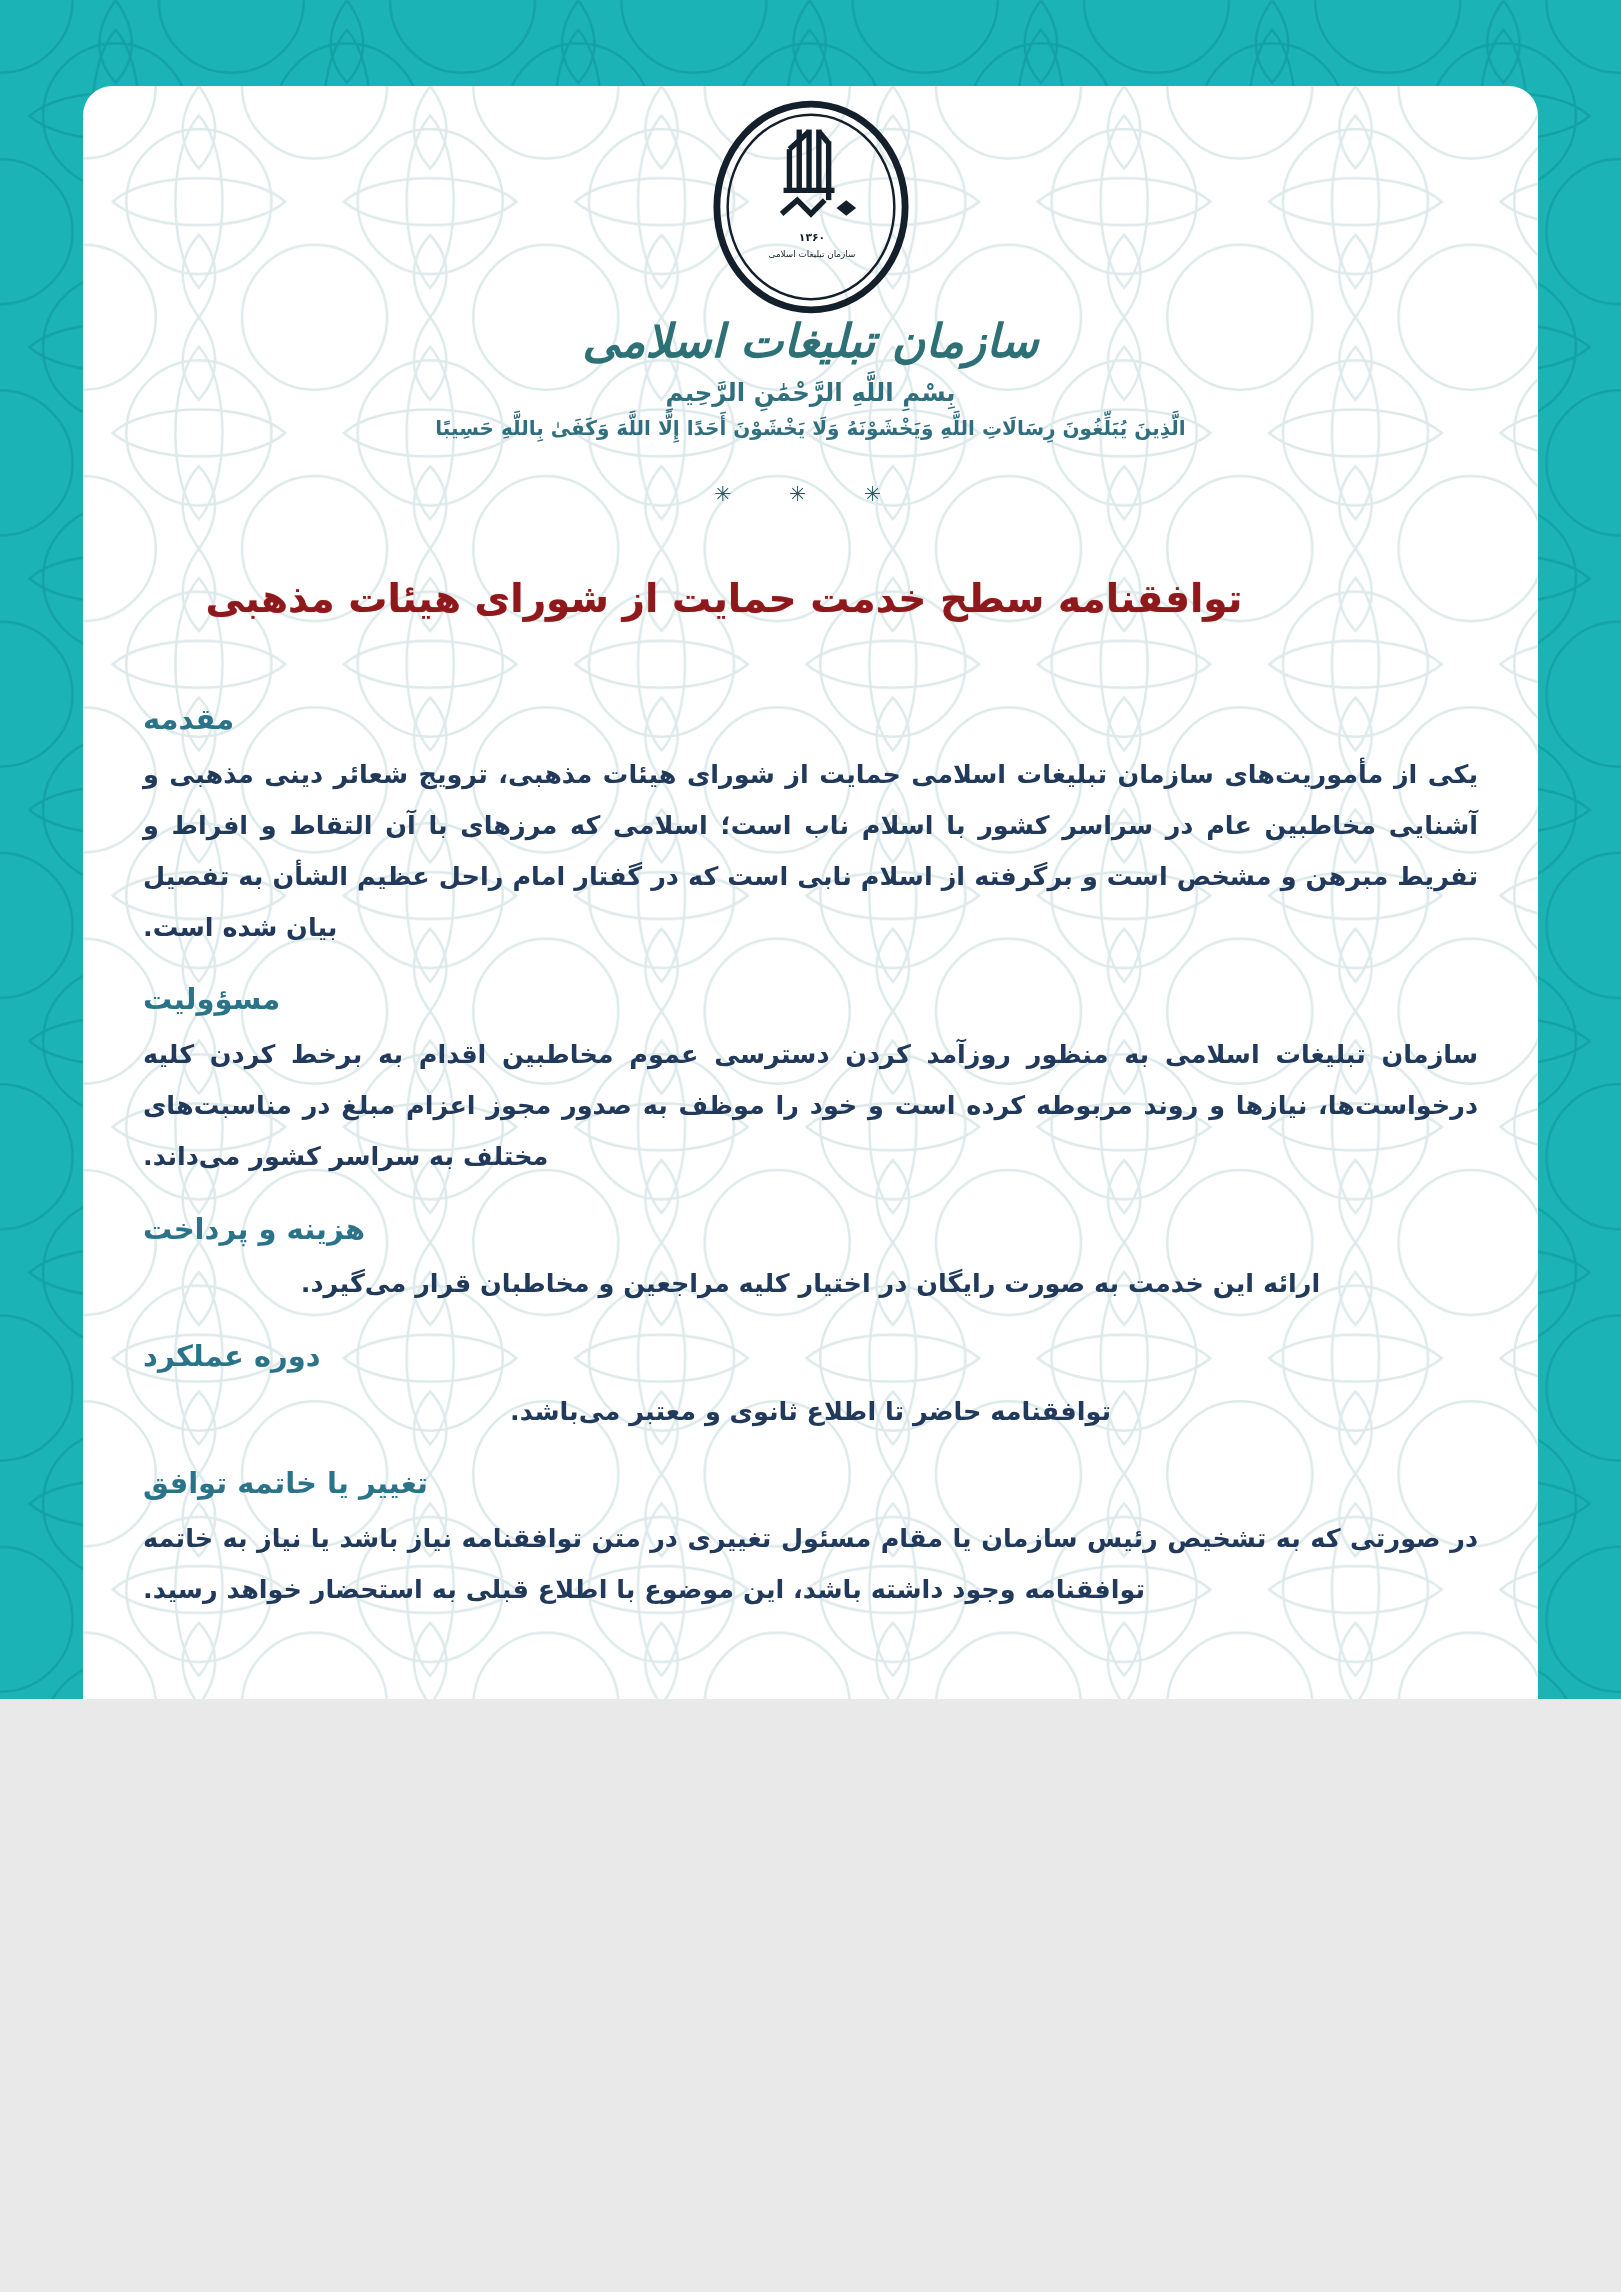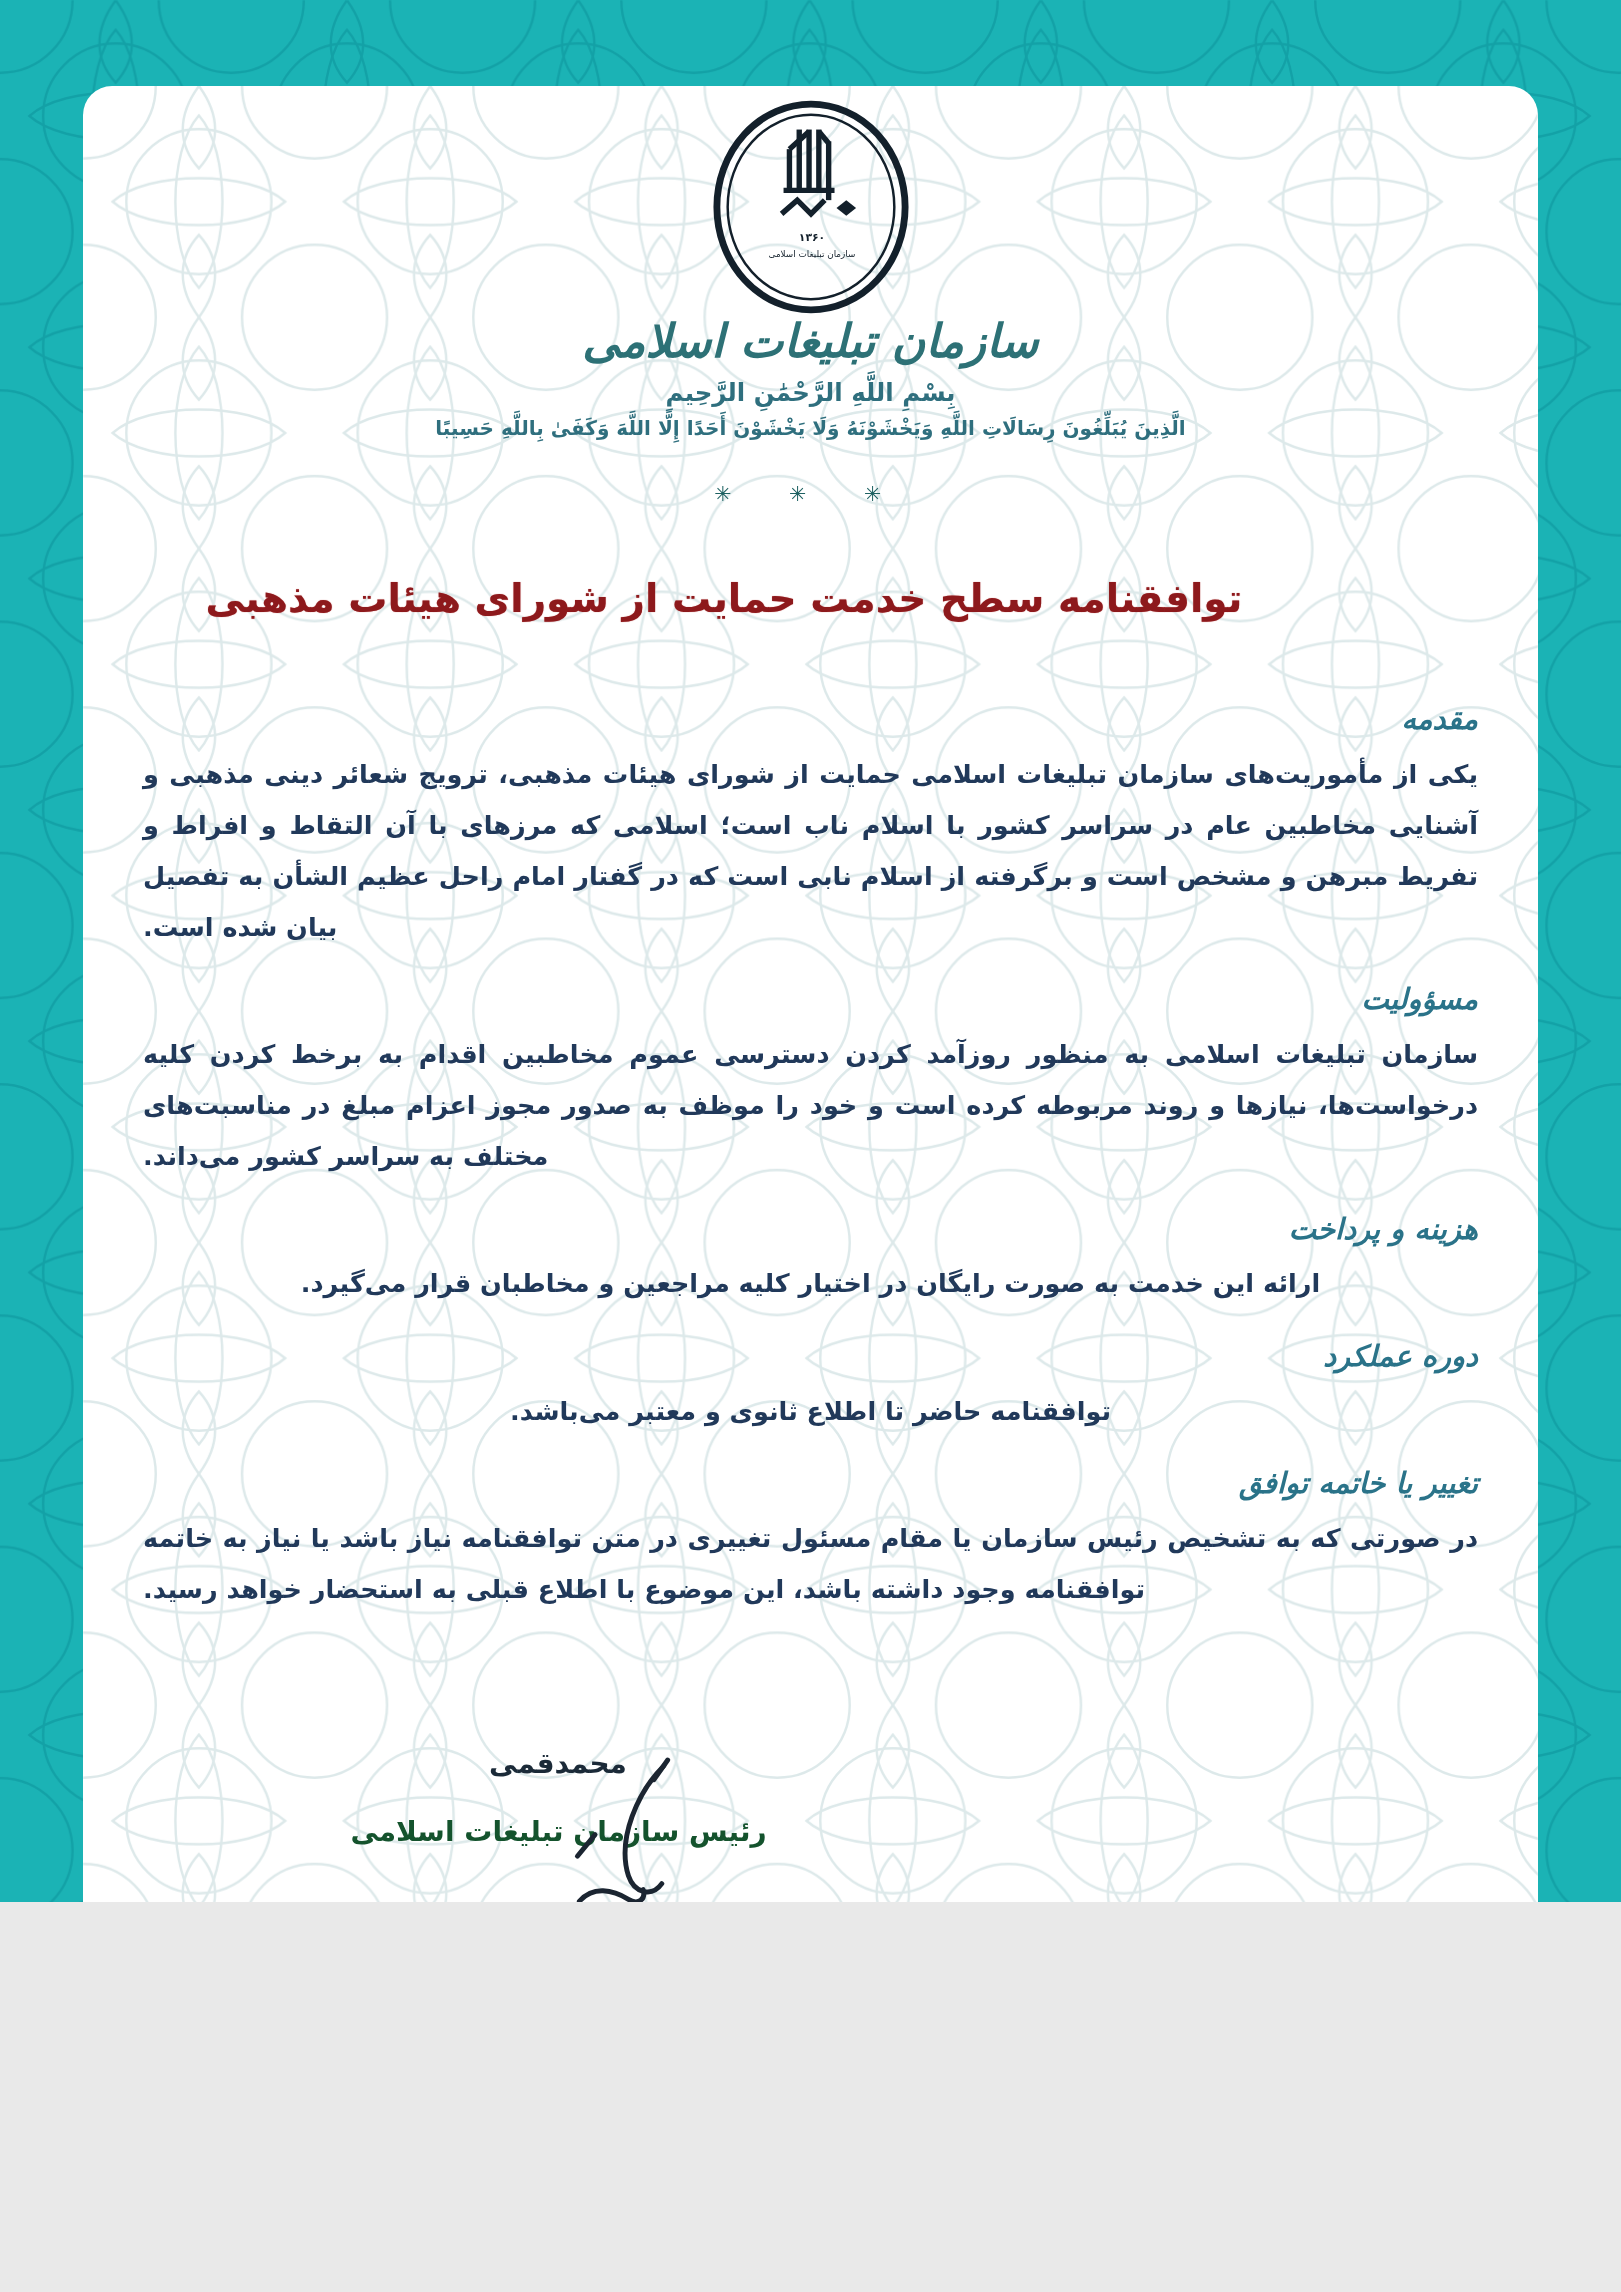--- a/index.html
+++ b/index.html
@@ -2,21 +2,21 @@
 <html lang="fa" dir="rtl"><head>
 <meta charset="utf-8">
 <style>
   html,body{margin:0;padding:0;}
   body{
     width:1621px;height:2293px;
     font-family:"DejaVu Sans","Liberation Sans",sans-serif;
     background:#e9e9e9;
   }
   .page{
-    position:relative;width:1621px;height:1902px;
+    position:relative;width:1621px;height:1699px;
     background:#1bb3b5;overflow:hidden;
   }
   .pattern-layer{position:absolute;inset:0;pointer-events:none;}
   .panel{
     position:absolute;left:83px;top:86px;width:1455px;height:2122px;
     background:#ffffff;border-radius:29px;overflow:hidden;
   }
   .content{position:absolute;inset:0;z-index:5;}
   .abs{position:absolute;}
   .centered{left:0;right:0;text-align:center;}
@@ -29,21 +29,21 @@
   .verse{top:416px;font-size:20px;font-weight:bold;color:#2f6f7e;}
   .divider{top:482px;font-size:20.6px;color:#1d6061;letter-spacing:25.5px;}
   .doc-title{
     left:39px;right:212px;top:576px;text-align:center;
     font-size:39px;font-weight:800;color:#8d191c;
     text-shadow:0 0 1px #c96a6a;
   }
   .sections{left:143px;right:143px;top:698px;}
   .section h2{
     margin:0 0 7.8px 0;font-size:29px;font-weight:800;color:#2a7389;
-    text-align:right;line-height:43px;font-style:italic;
+    text-align:left;line-height:43px;
   }
   .section p{
     margin:0 0 25.5px 0;font-size:25.5px;color:#21395a;font-weight:600;
     line-height:51px;text-align:justify;text-align-last:left;
   }
   .section.single p{text-align:center;text-align-last:center;}
   .section{margin-bottom:21.6px;}
   .sig-name{left:372px;top:1747px;width:372px;text-align:center;
     font-size:28px;font-weight:800;color:#1b2a38;}
   .sig-role{left:284px;top:1815px;width:549px;text-align:center;

